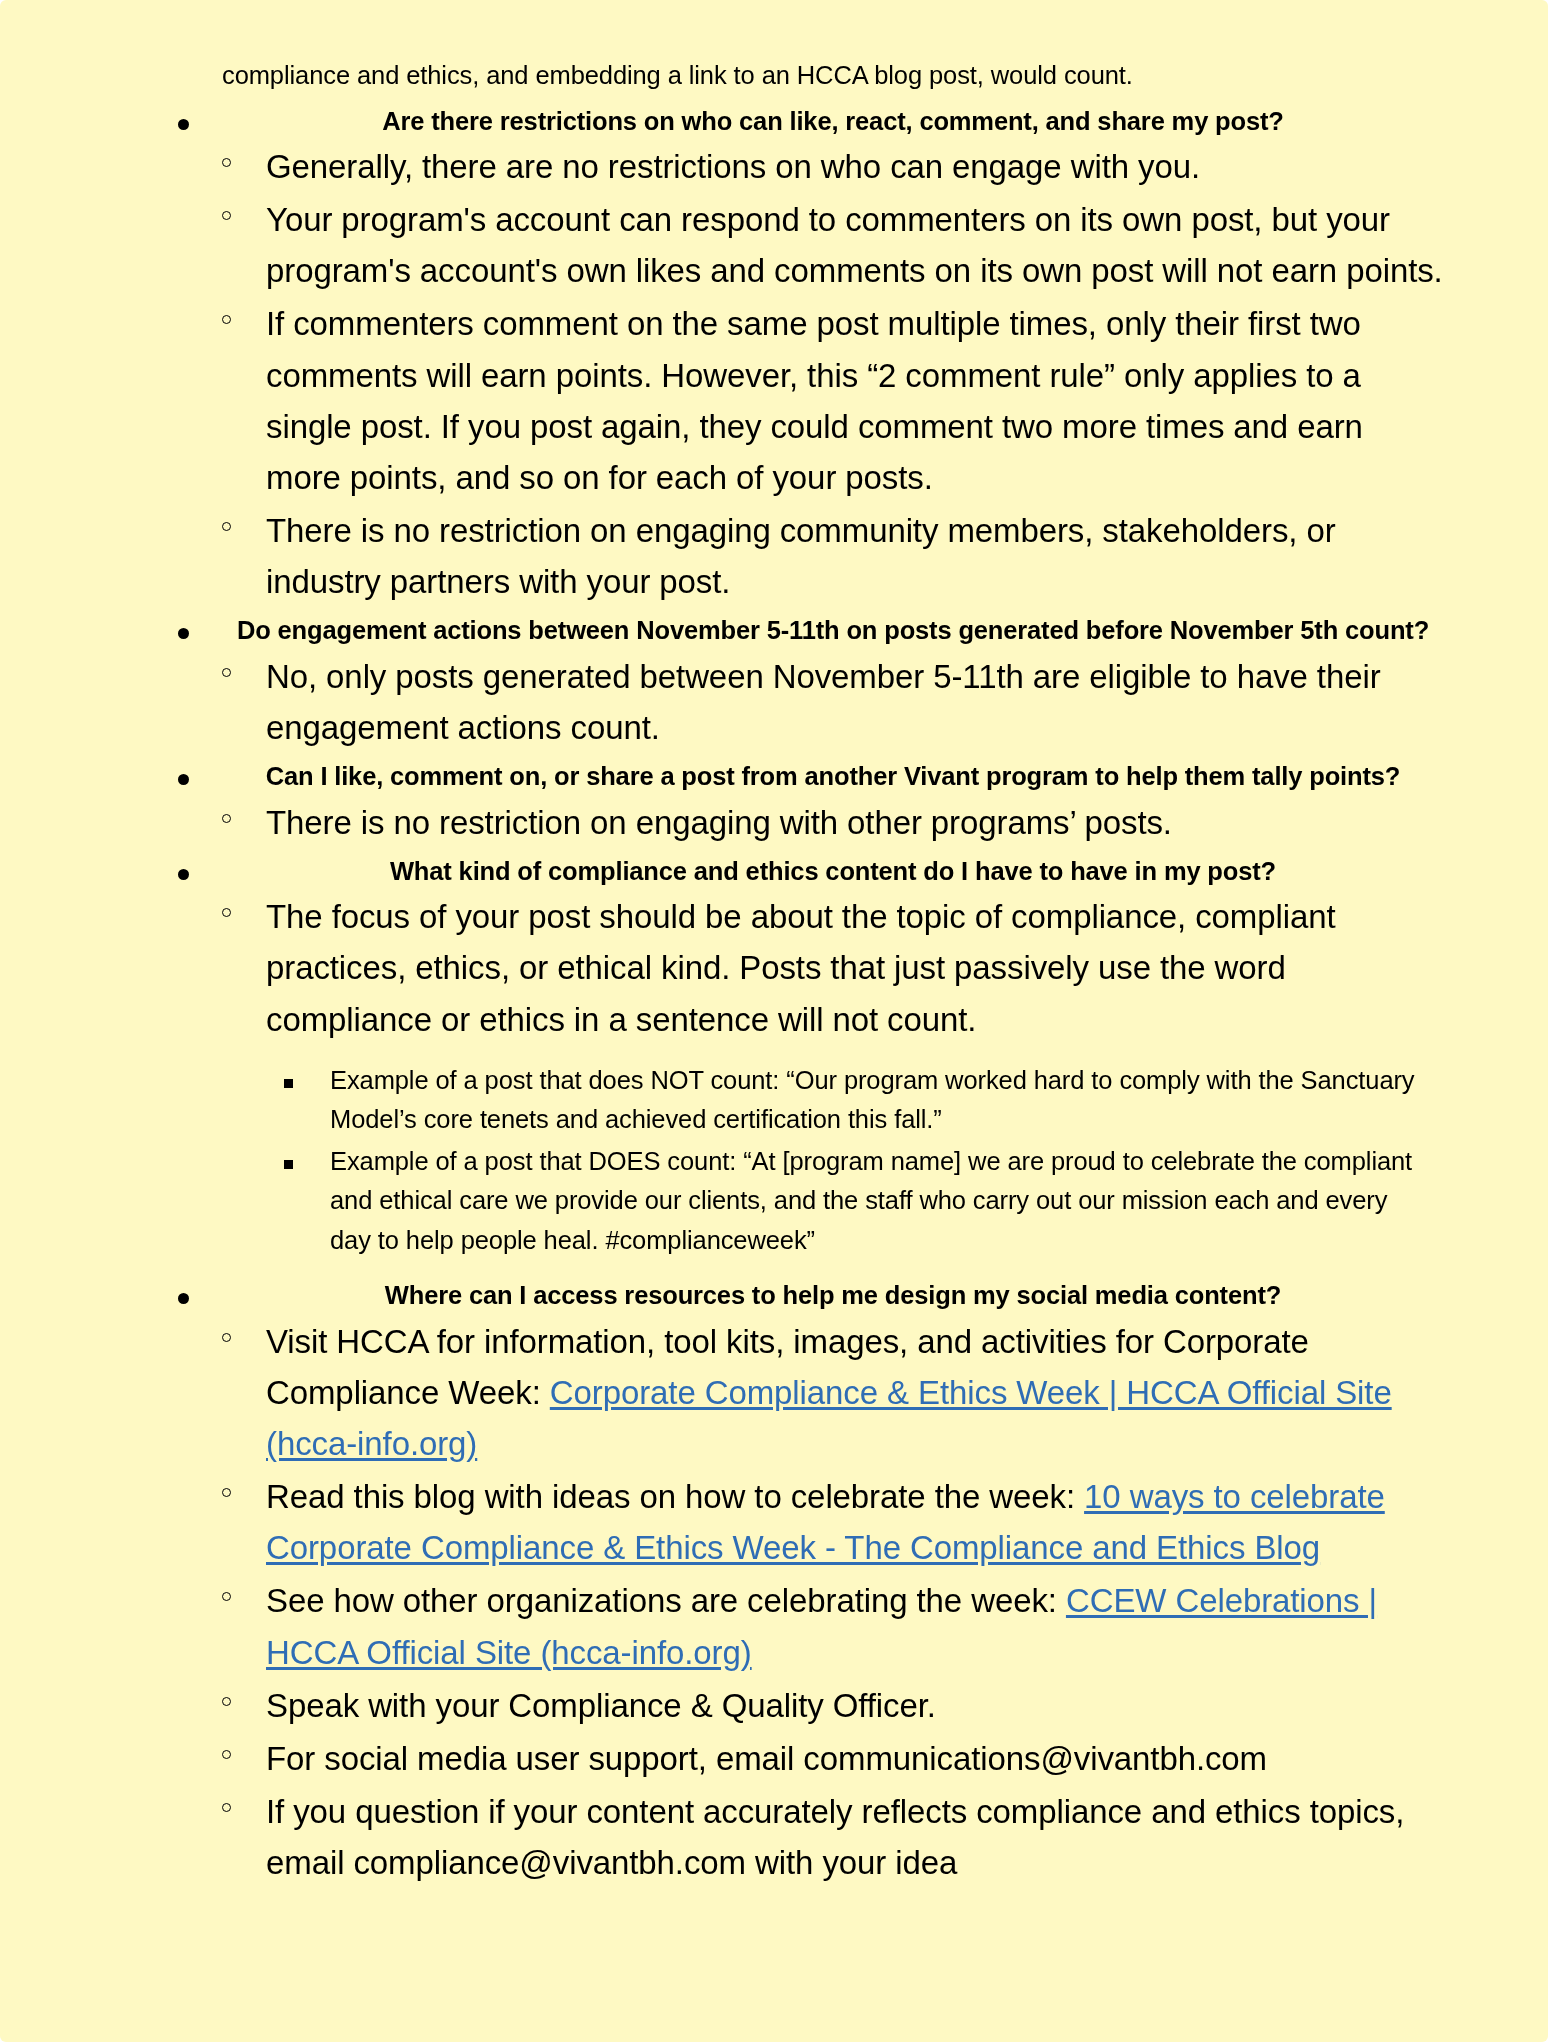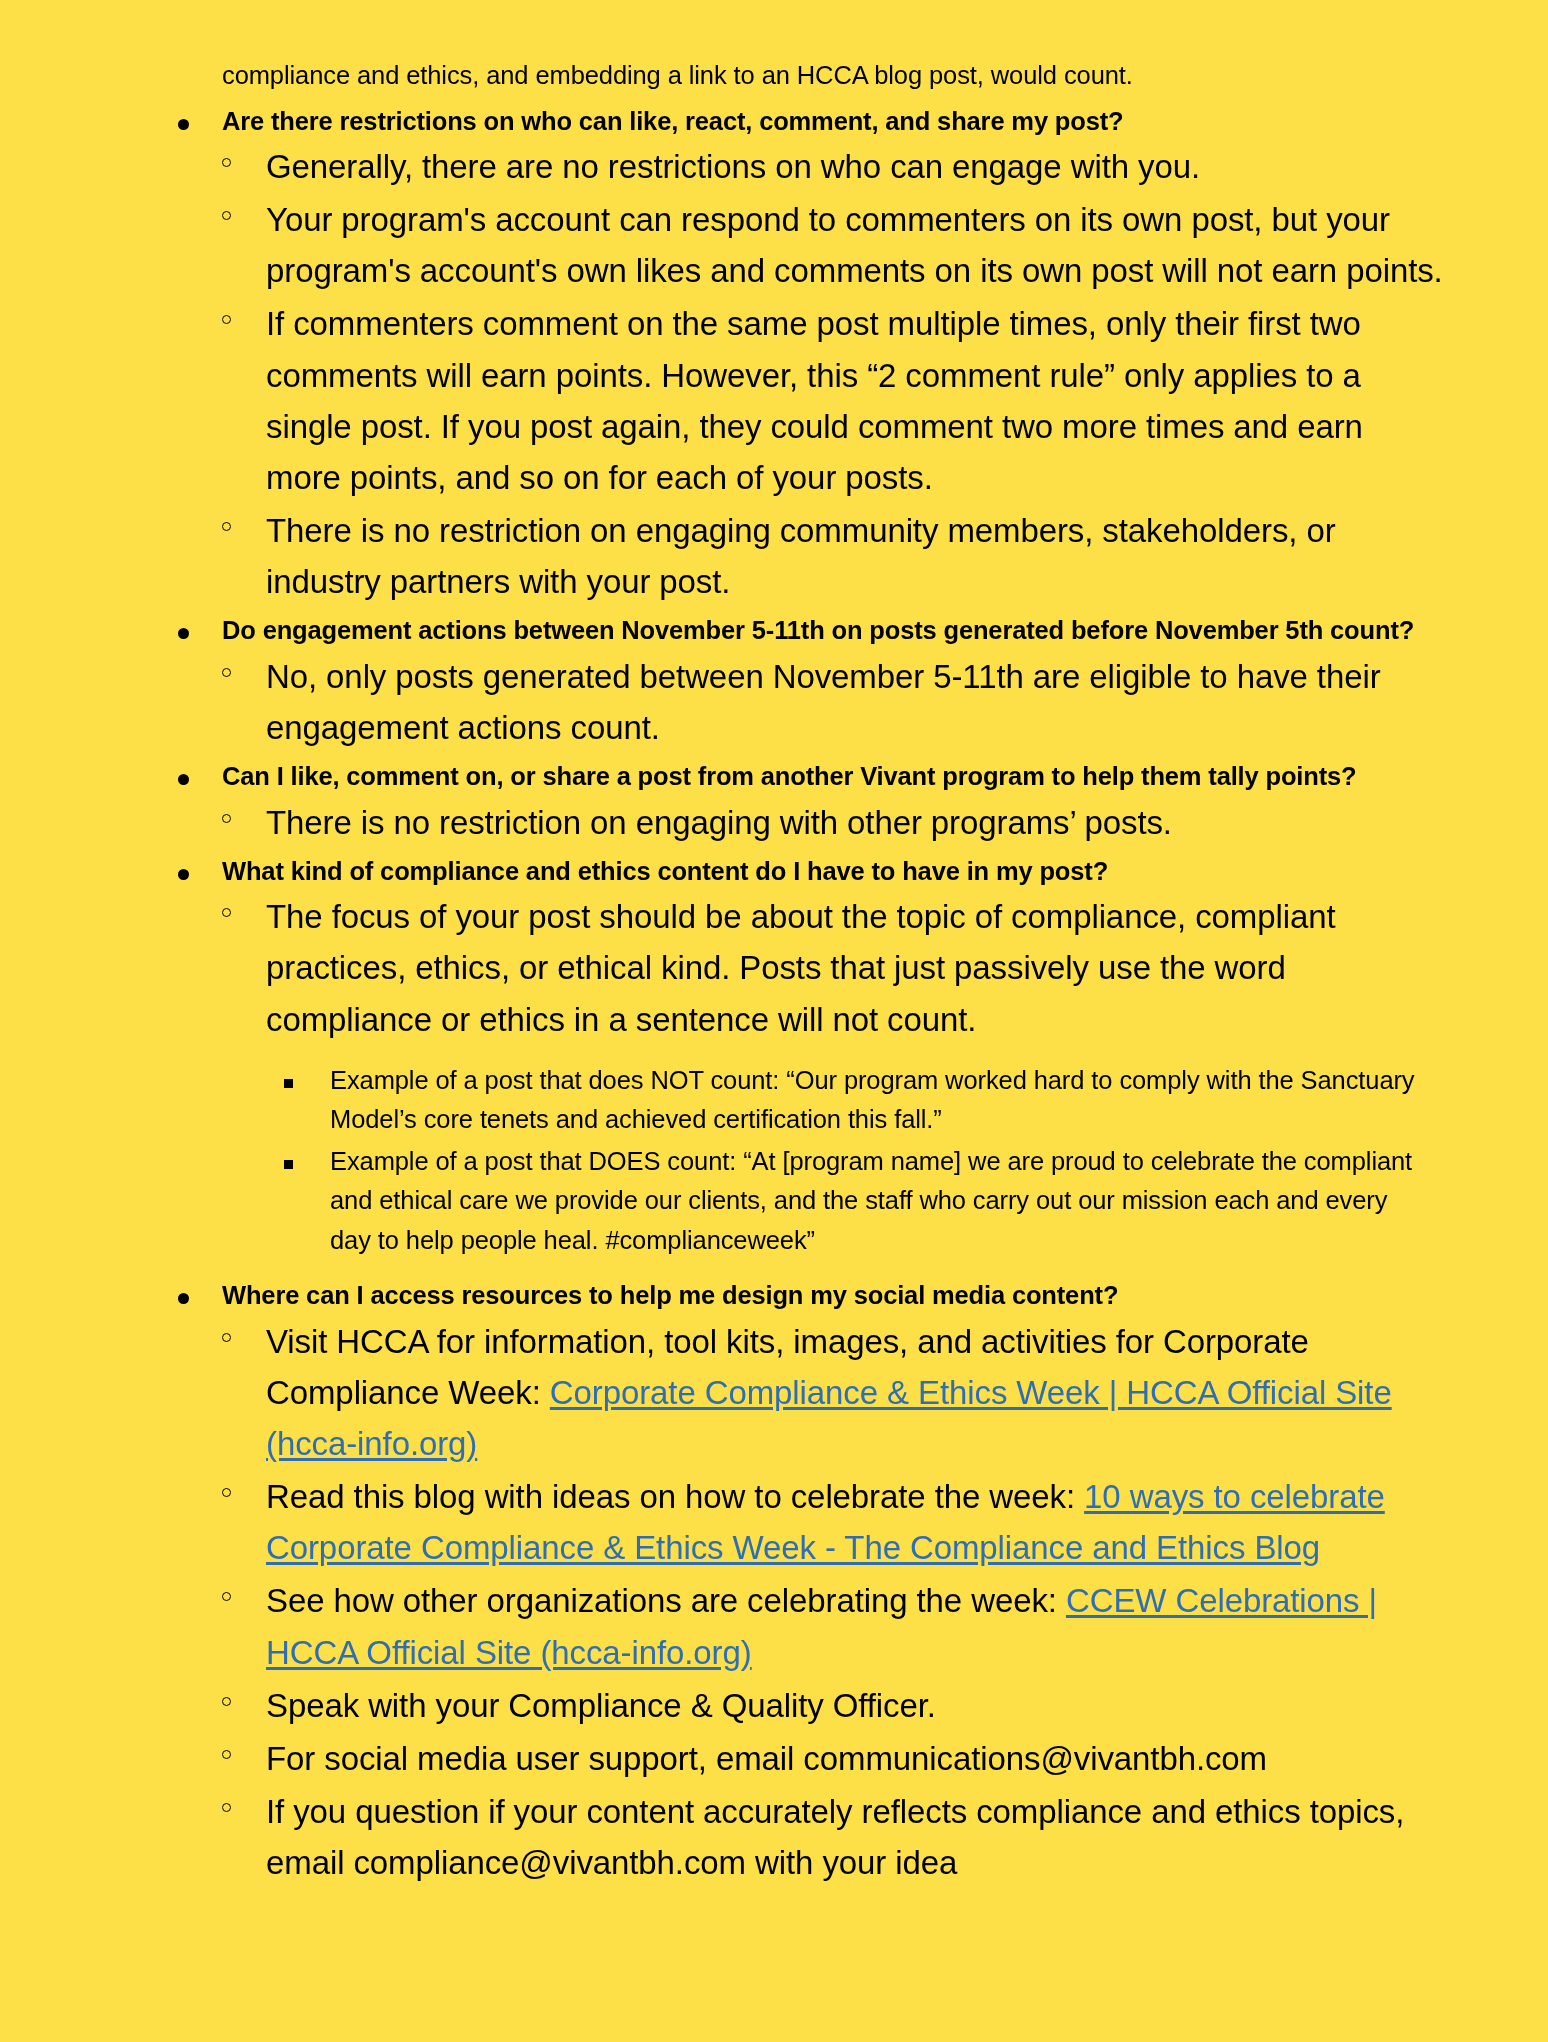--- a/index.html
+++ b/index.html
@@ -12,23 +12,24 @@
     height: 2042px;
     font-family: "Liberation Sans", sans-serif;
     color: #000000;
     -webkit-font-smoothing: antialiased;
   }
 
   .page {
     position: relative;
     width: 1548px;
     height: 2042px;
-    background: #fde047;
+    background: #fef9c3;
     box-sizing: border-box;
     padding: 56px 104px 0 104px;
+    border-radius: 6px;
   }
 
   .doc-body {
     font-size: 25.5px;
     line-height: 1.55;
     letter-spacing: -0.1px;
   }
 
   
   .continuation {
@@ -47,20 +48,21 @@
     position: relative;
     padding-left: 118px;
     margin: 0 0 4px 0;
   }
   ul.lvl1 > li > .q {
     font-weight: bold;
     font-size: 25.5px;
     line-height: 1.55;
     display: block;
     letter-spacing: -0.15px;
+    text-align: center;
   }
   ul.lvl1 > li > .bullet1 {
     position: absolute;
     left: 74px;
     top: 0;
     width: 14px;
     height: 1.55em;
     line-height: 1.55;
     font-size: 25.5px;
   }

